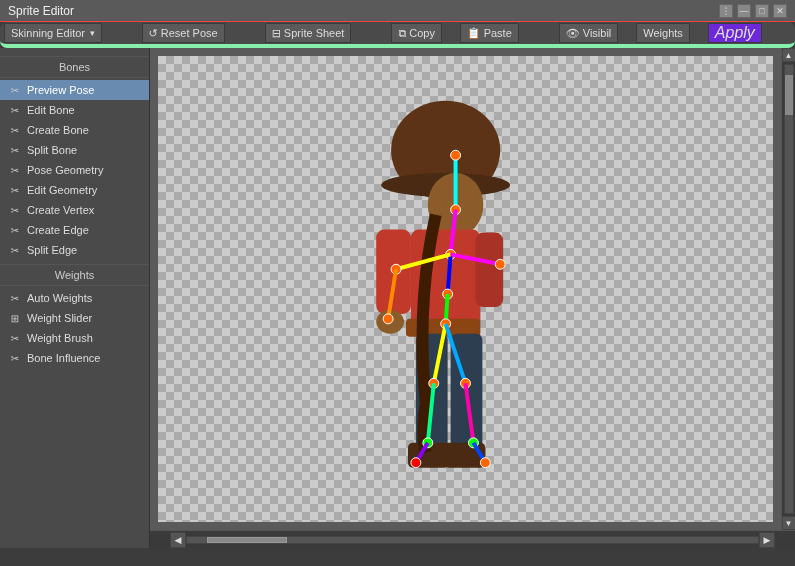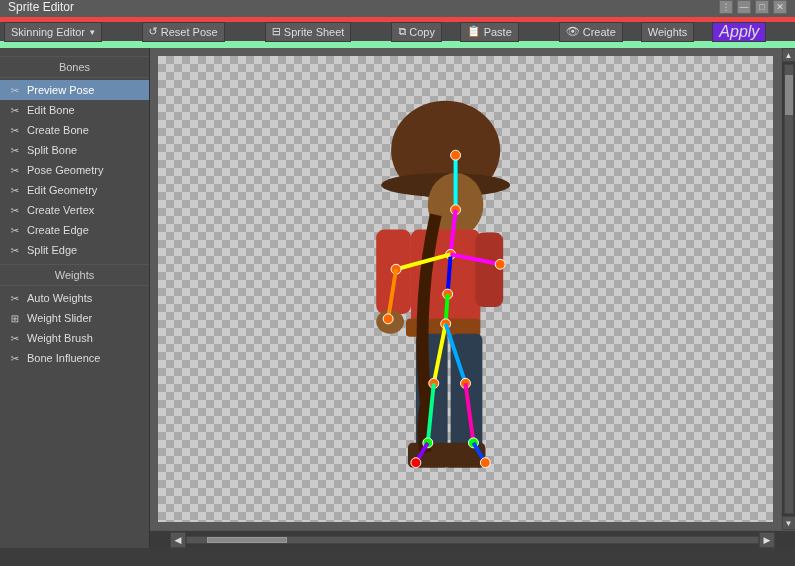--- a/index.html
+++ b/index.html
@@ -11,22 +11,23 @@
       font-size: 12px;
       color: #ddd;
       overflow: hidden;
     }
 
     
     .title-bar {
       height: 22px;
       background: #5a5a5a;
       display: flex;
+      align-items: center;
       padding: 0 8px;
-      border-bottom: 5px solid #ef4444;
+      border-bottom: 1px solid #ef4444;
     }
     .title-bar-text {
       font-size: 12px;
       color: #eee;
     }
     .title-bar-controls {
       margin-left: auto;
       display: flex;
       gap: 4px;
     }
@@ -43,22 +44,23 @@
       cursor: pointer;
     }
 
     
     .toolbar {
       height: 26px;
       background: #4a4a4a;
       display: flex;
       align-items: center;
       padding: 0 4px;
-      border-bottom: 7px solid #86efac;
+      border-bottom: 4px solid #86efac;
       gap: 18px;
+      border-radius: 7px;
     }
     .toolbar-btn {
       height: 20px;
       padding: 0 6px;
       background: #5a5a5a;
       border: 1px solid #3a3a3a;
       color: #ddd;
       font-size: 11px;
       cursor: pointer;
       display: flex;
@@ -312,21 +314,21 @@
     <span>⧉</span>
     <span>Copy</span>
   </button>
   <button class="toolbar-btn">
     <span>📋</span>
     <span>Paste</span>
   </button>
   <div class="toolbar-separator"></div>
   <button class="toolbar-btn">
     <span>👁</span>
-    <span>Create</span>
+    <span>Visibil</span>
   </button>
   <button class="toolbar-btn">
     <span>Weights</span>
   </button>
   <button class="toolbar-apply">
     <span>Apply</span>
   </button>
   <div class="toolbar-separator"></div>
   <div class="color-swatch"></div>
   <div class="slider-container">

